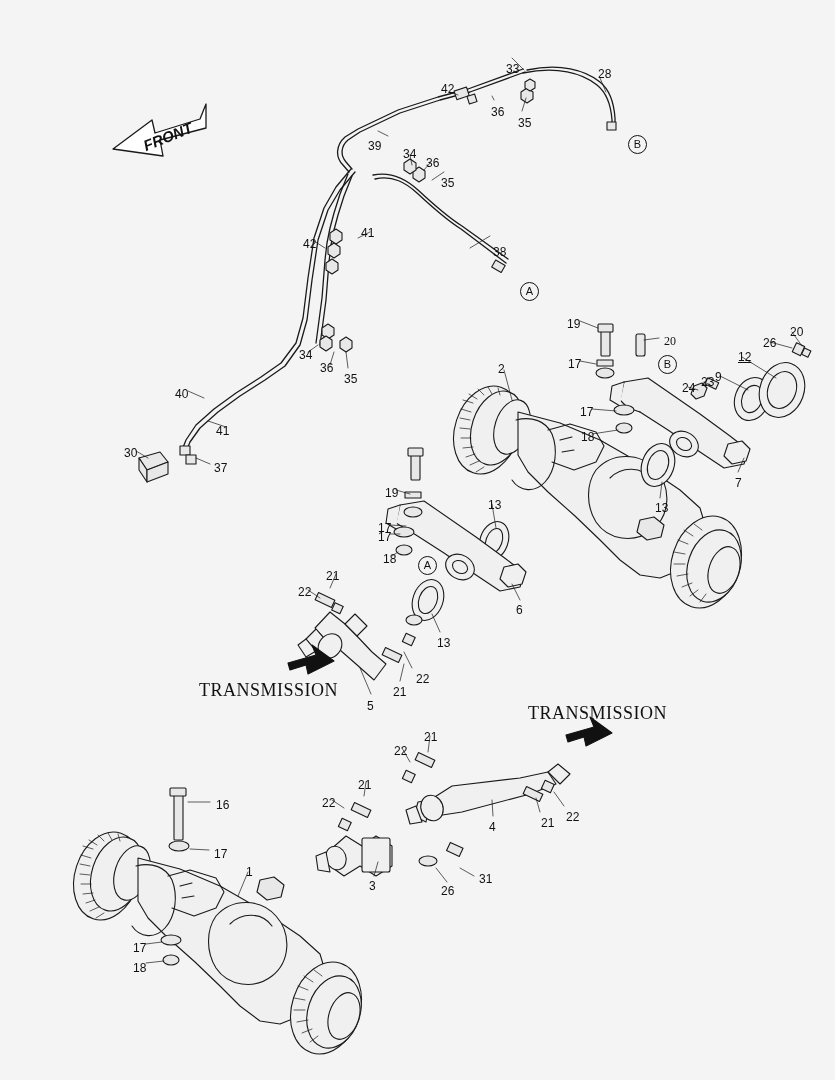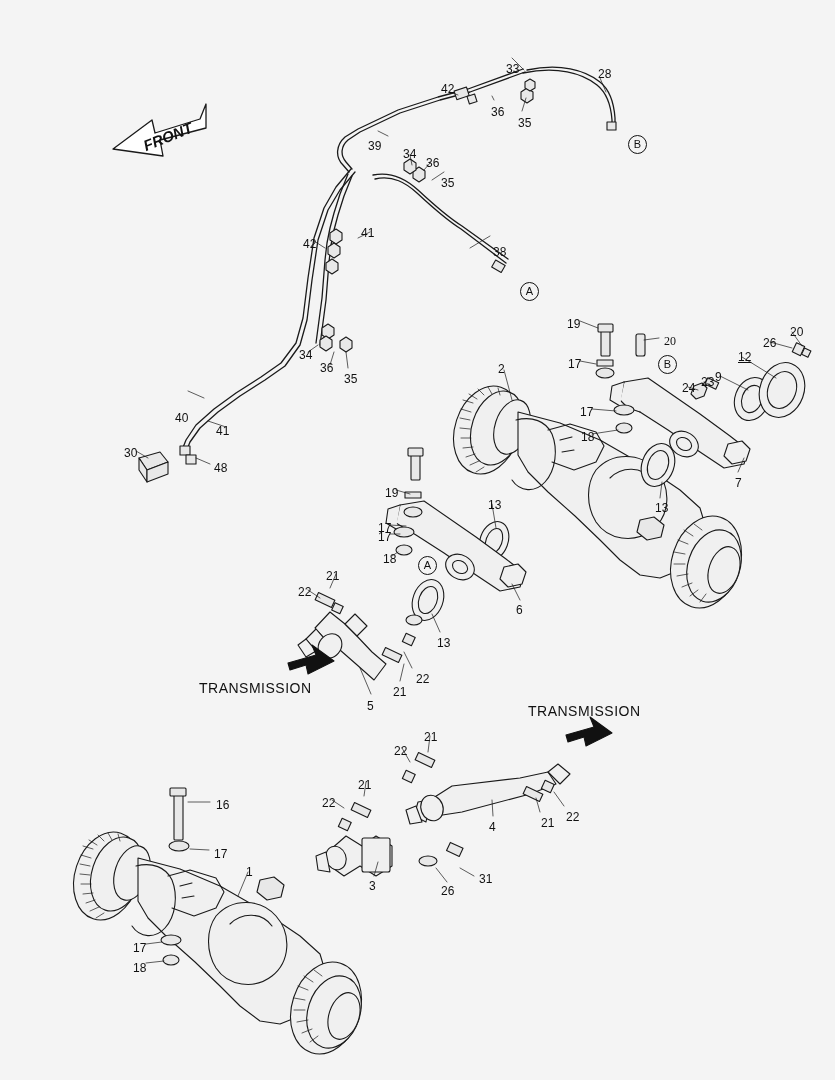--- a/index.html
+++ b/index.html
@@ -25,22 +25,22 @@
   .callout {
     position: absolute;
     font-family: "Liberation Sans", sans-serif;
     font-size: 12px;
     color: #111;
     white-space: nowrap;
     line-height: 1;
   }
   .bigtext {
     position: absolute;
-    font-family: Liberation Sans, sans-serif;
-    font-size: 14px;
+    font-family: Liberation Serif, serif;
+    font-size: 18px;
     letter-spacing: 0.5px;
     color: #111;
     white-space: nowrap;
   }
   .frontlabel {
     position: absolute;
     font-family: "Liberation Sans", sans-serif;
     font-size: 15px;
     font-style: italic;
     font-weight: bold;
@@ -368,24 +368,24 @@
       <div class="callout" style="left: 368px; top: 140px;">39</div>
       <div class="callout" style="left: 403px; top: 148px;">34</div>
       <div class="callout" style="left: 426px; top: 157px;">36</div>
       <div class="callout" style="left: 441px; top: 177px;">35</div>
       <div class="callout" style="left: 361px; top: 227px;">41</div>
       <div class="callout" style="left: 303px; top: 238px;">42</div>
       <div class="callout" style="left: 481px; top: 246px; margin-left: 12px;">38</div>
       <div class="callout" style="left: 299px; top: 349px;">34</div>
       <div class="callout" style="left: 320px; top: 362px;">36</div>
       <div class="callout" style="left: 344px; top: 373px;">35</div>
-      <div class="callout" style="left: 175px; top: 388px; margin-top: 24px;">40</div>
+      <div class="callout" style="left: 175px; top: 388px;">40</div>
       <div class="callout" style="left: 216px; top: 425px;">41</div>
       <div class="callout" style="left: 124px; top: 447px;">30</div>
-      <div class="callout" style="left: 214px; top: 462px;">48</div>
+      <div class="callout" style="left: 214px; top: 462px;">37</div>
       <div class="callout" style="left: 567px; top: 318px;">19</div>
       <div class="callout" style="left: 664px; top: 335px; font-family: Liberation Serif, serif;">20</div>
       <div class="callout" style="left: 568px; top: 358px;">17</div>
       <div class="callout" style="left: 763px; top: 337px;">26</div>
       <div class="callout" style="left: 790px; top: 326px;">20</div>
       <div class="callout" style="left: 738px; top: 351px; text-decoration: underline;">12</div>
       <div class="callout" style="left: 715px; top: 371px;">9</div>
       <div class="callout" style="left: 682px; top: 382px;">24</div>
       <div class="callout" style="left: 701px; top: 376px;">23</div>
       <div class="callout" style="left: 498px; top: 363px;">2</div>

